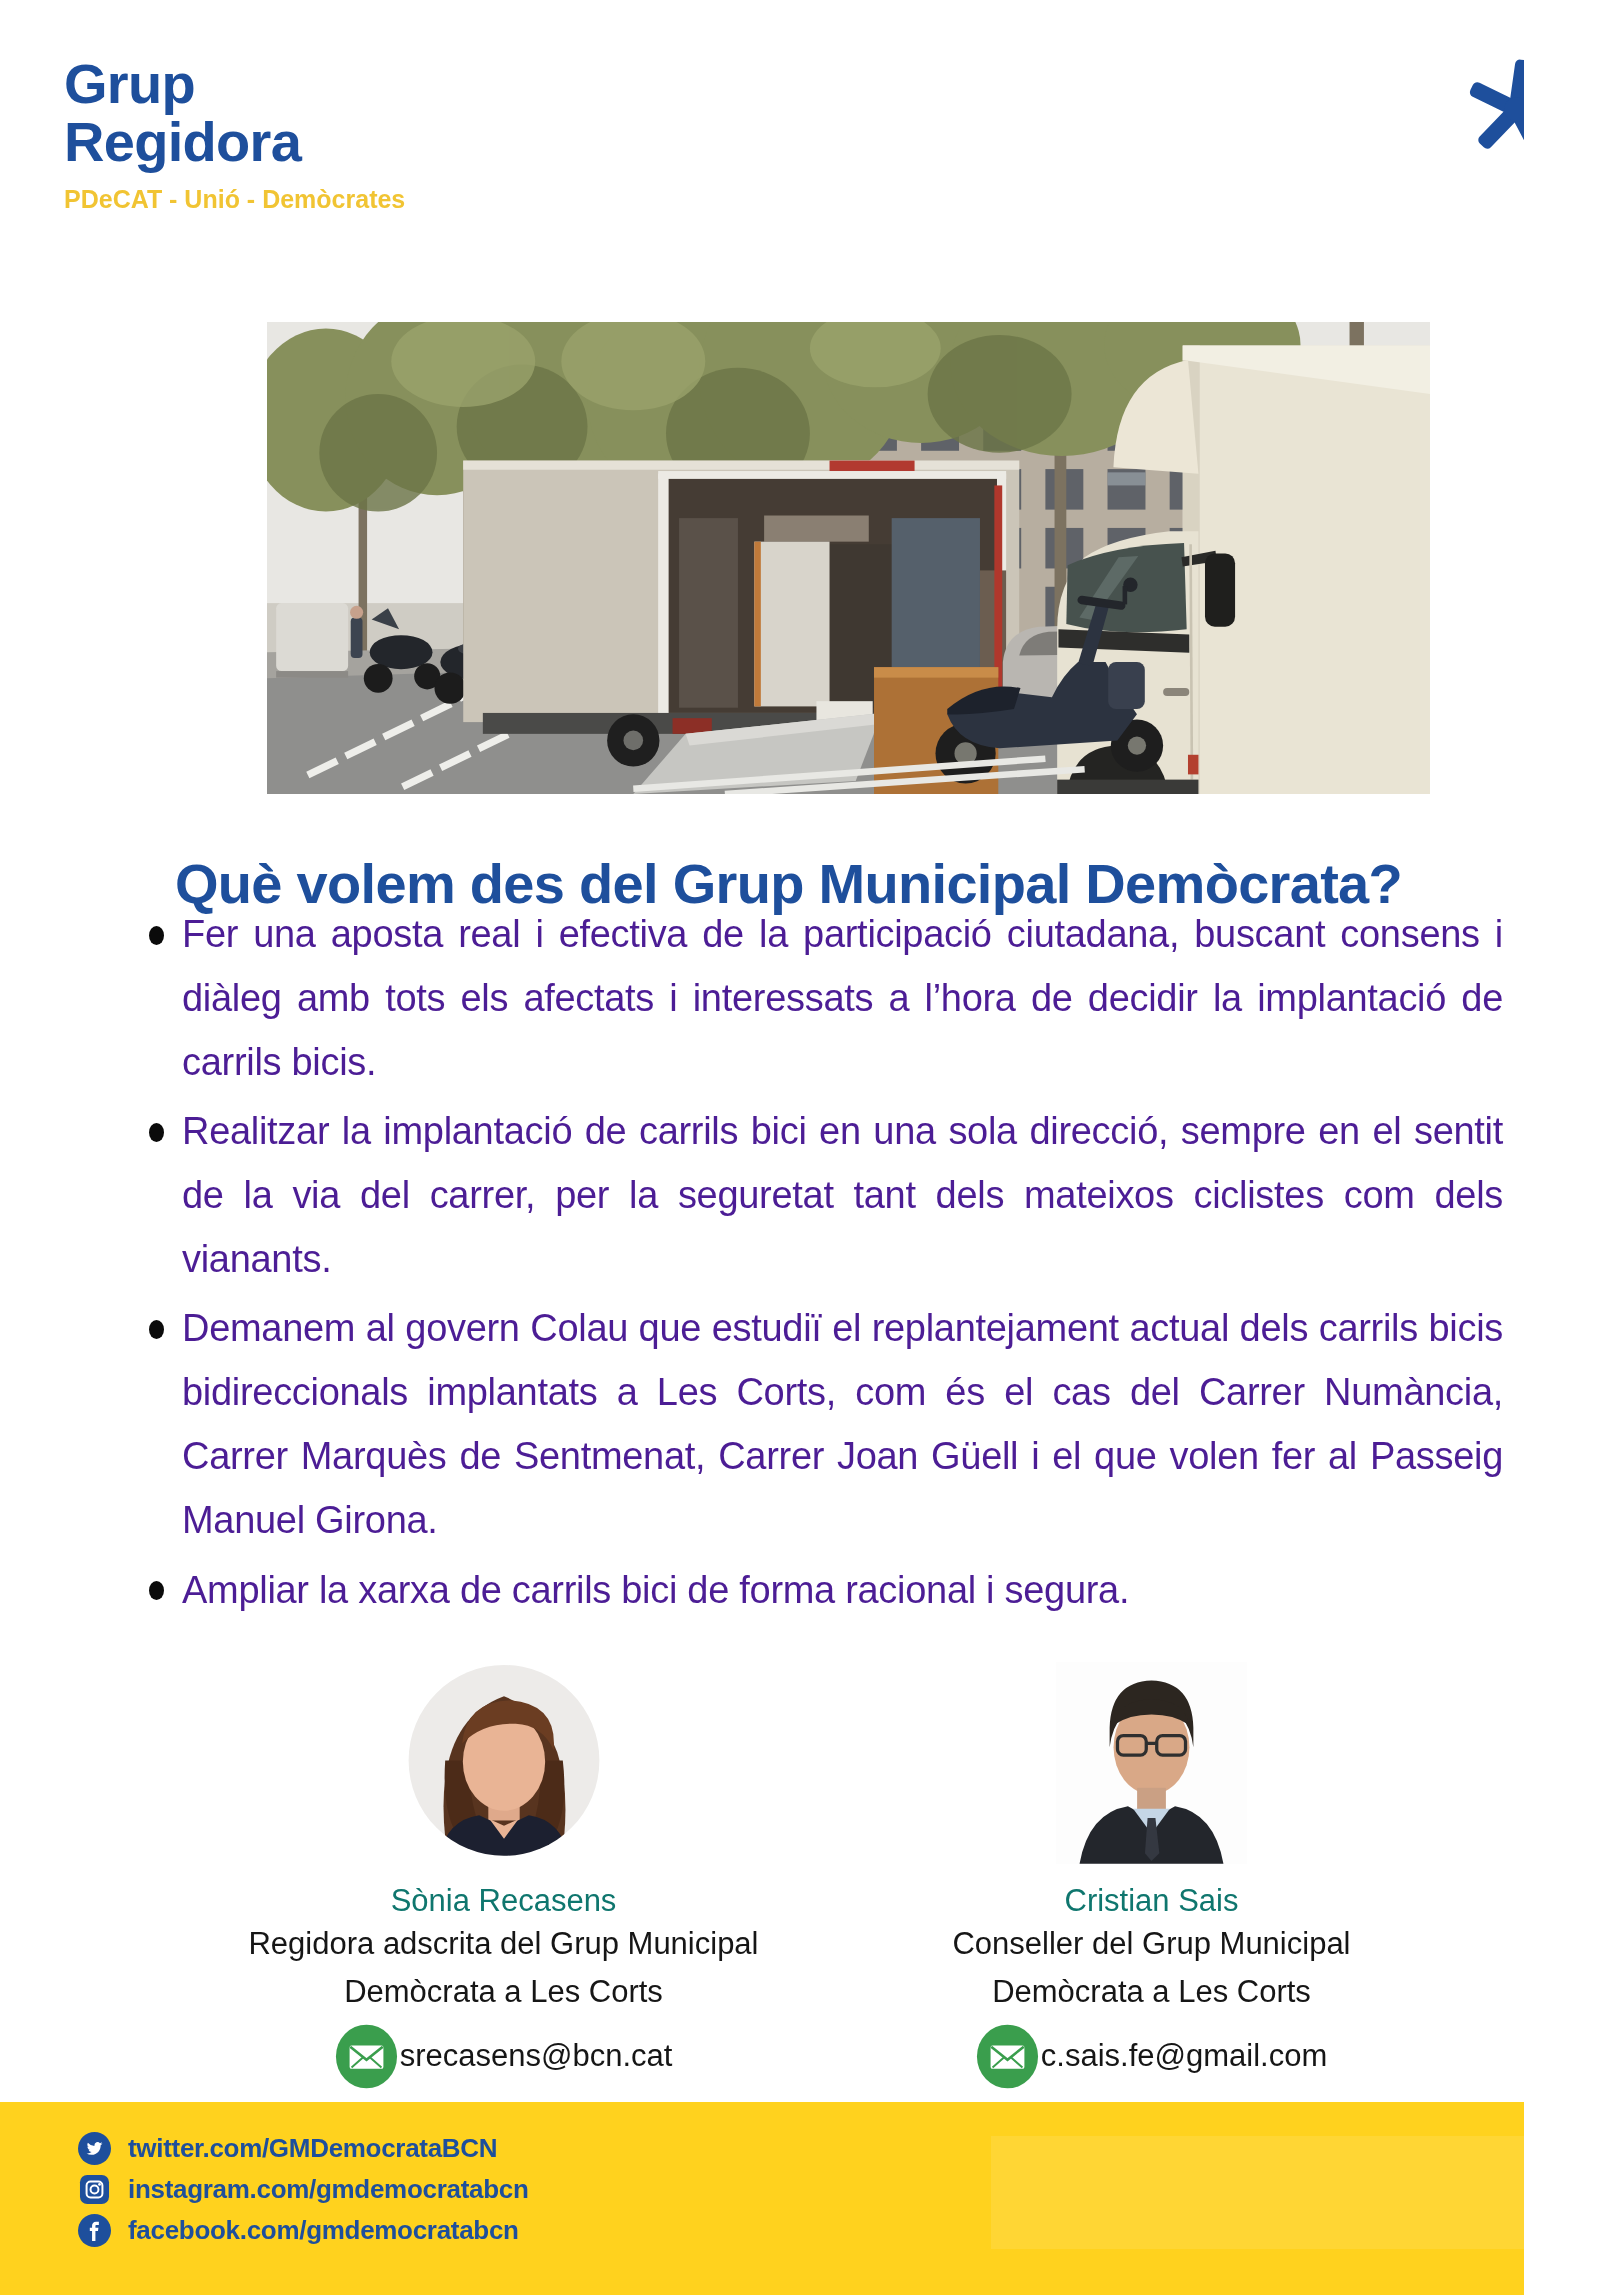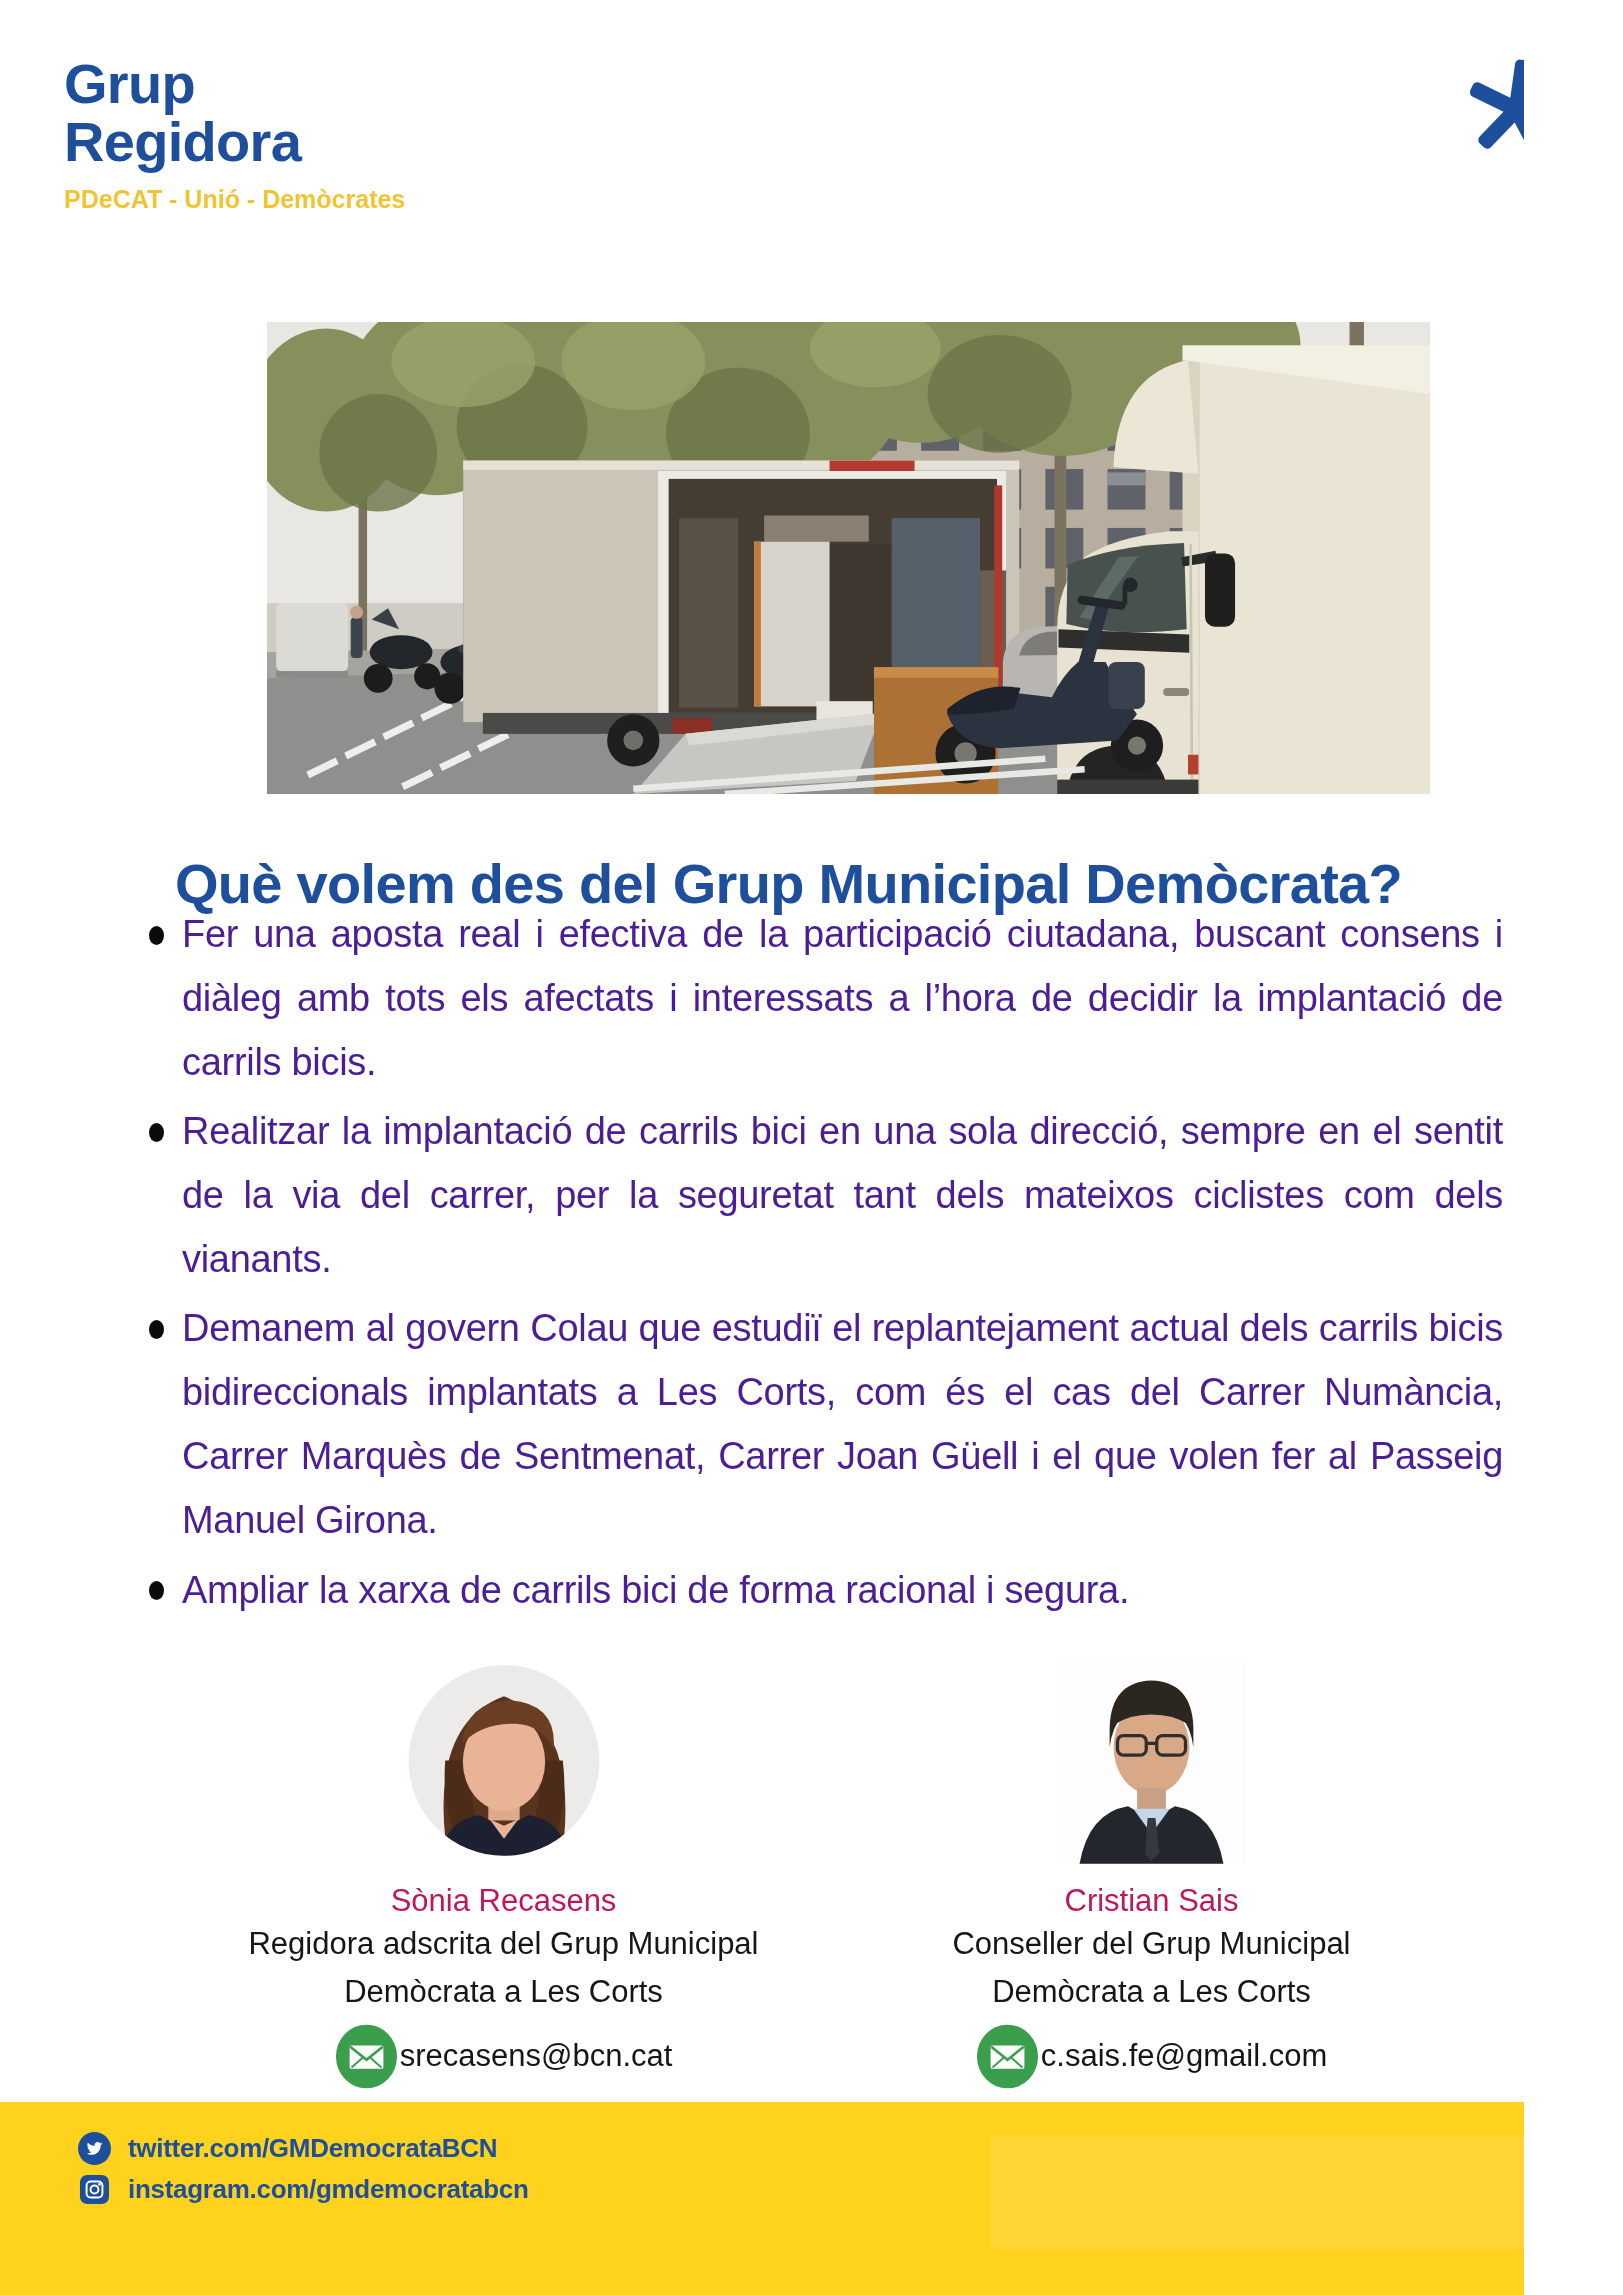--- a/index.html
+++ b/index.html
@@ -25,21 +25,21 @@
   ul.points li{position:relative;padding-left:37px;margin:0 0 5.2px 0;text-align:justify;
                font-size:38px;line-height:64px;color:#4c1d95;letter-spacing:-0.3px;}
   ul.points li::before{content:"";position:absolute;left:3.9px;top:23.6px;width:15px;height:19px;
                border-radius:50%;background:#0b0b0b;}
 
   
   .contact{position:absolute;top:1662px;width:615px;display:flex;flex-direction:column;align-items:center;}
   .contact.c-left{left:196px;}
   .contact.c-right{left:844px;}
   .avatar{height:202px;}
-  .c-name{margin-top:17px;font-size:31px;line-height:39px;color:#be185d;}
+  .c-name{margin-top:17px;font-size:31px;line-height:39px;color:#0f766e;}
   .c-role{font-size:31px;line-height:48px;color:#161616;text-align:center;}
   .email-row{margin-top:7.9px;display:flex;align-items:center;gap:2px;}
   .email-row svg{width:63px;height:65px;}
   .c-email{font-size:31px;color:#161616;}
 
   
   .footer{position:absolute;left:0;top:2102px;width:1623px;height:193px;background:#ffd21e;}
   .footer-inner{padding:30px 0 0 78px;}
   .social-row{display:flex;align-items:center;gap:17px;height:33px;margin-bottom:7.9px;}
   .social-row svg{width:33px;height:33px;flex:0 0 auto;}
@@ -361,17 +361,24 @@
       </div>
       <div class="social-row">
         <svg viewBox="0 0 50 50">
           <rect x="3" y="3" width="44" height="44" rx="11" fill="#1e4f9c"></rect>
           <rect x="13" y="13" width="24" height="24" rx="6" fill="none" stroke="#ffffff" stroke-width="3"></rect>
           <circle cx="25" cy="25" r="6" fill="none" stroke="#ffffff" stroke-width="3"></circle>
           <circle cx="32.6" cy="17.4" r="2.1" fill="#ffffff"></circle>
         </svg>
         <span class="social-text">instagram.com/gmdemocratabcn</span>
       </div>
+      <div class="social-row">
+        <svg viewBox="0 0 50 50">
+          <circle cx="25" cy="25" r="25" fill="#1e4f9c"></circle>
+          <path fill="#ffffff" d="M28.2 16.6h3.4v-5h-4.1c-4.3 0-6.2 2.6-6.2 6.1v3.2h-3.4v4.8h3.4V41h5.1V25.7h3.9l.6-4.8h-4.5v-2.6c0-1.3.5-1.7 1.8-1.7z"></path>
+        </svg>
+        <span class="social-text">facebook.com/gmdemocratabcn</span>
+      </div>
     </div>
   </div>
 
 </div>
 
 
 </body></html>

